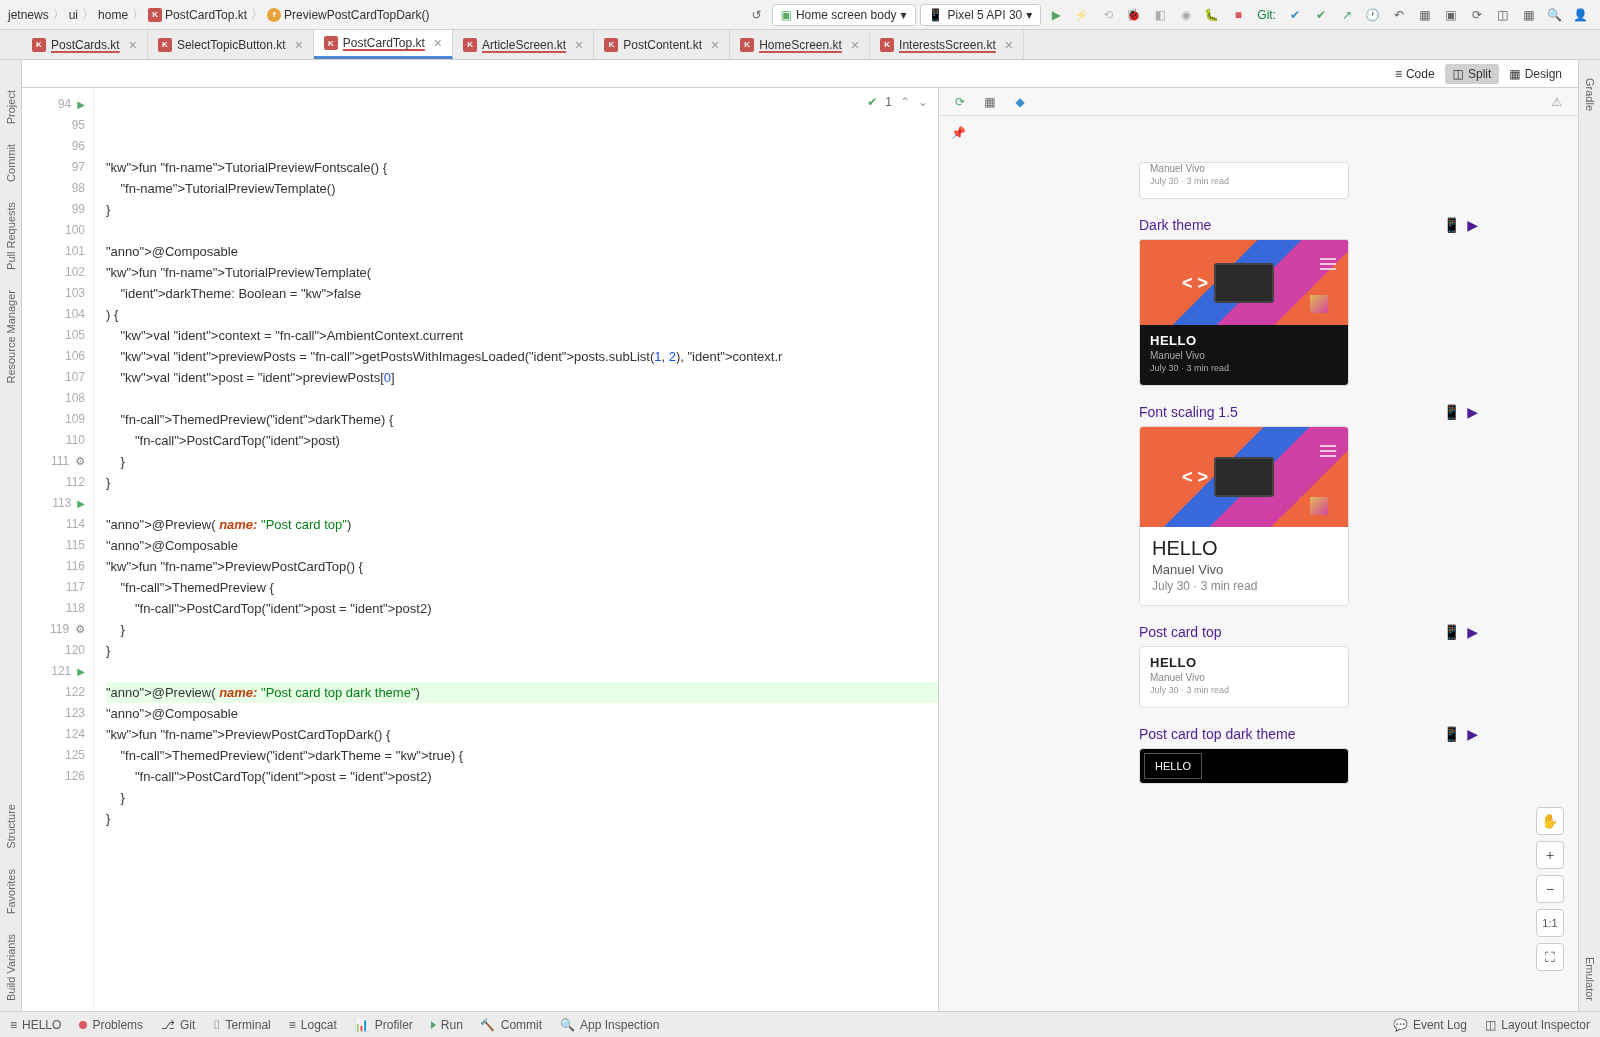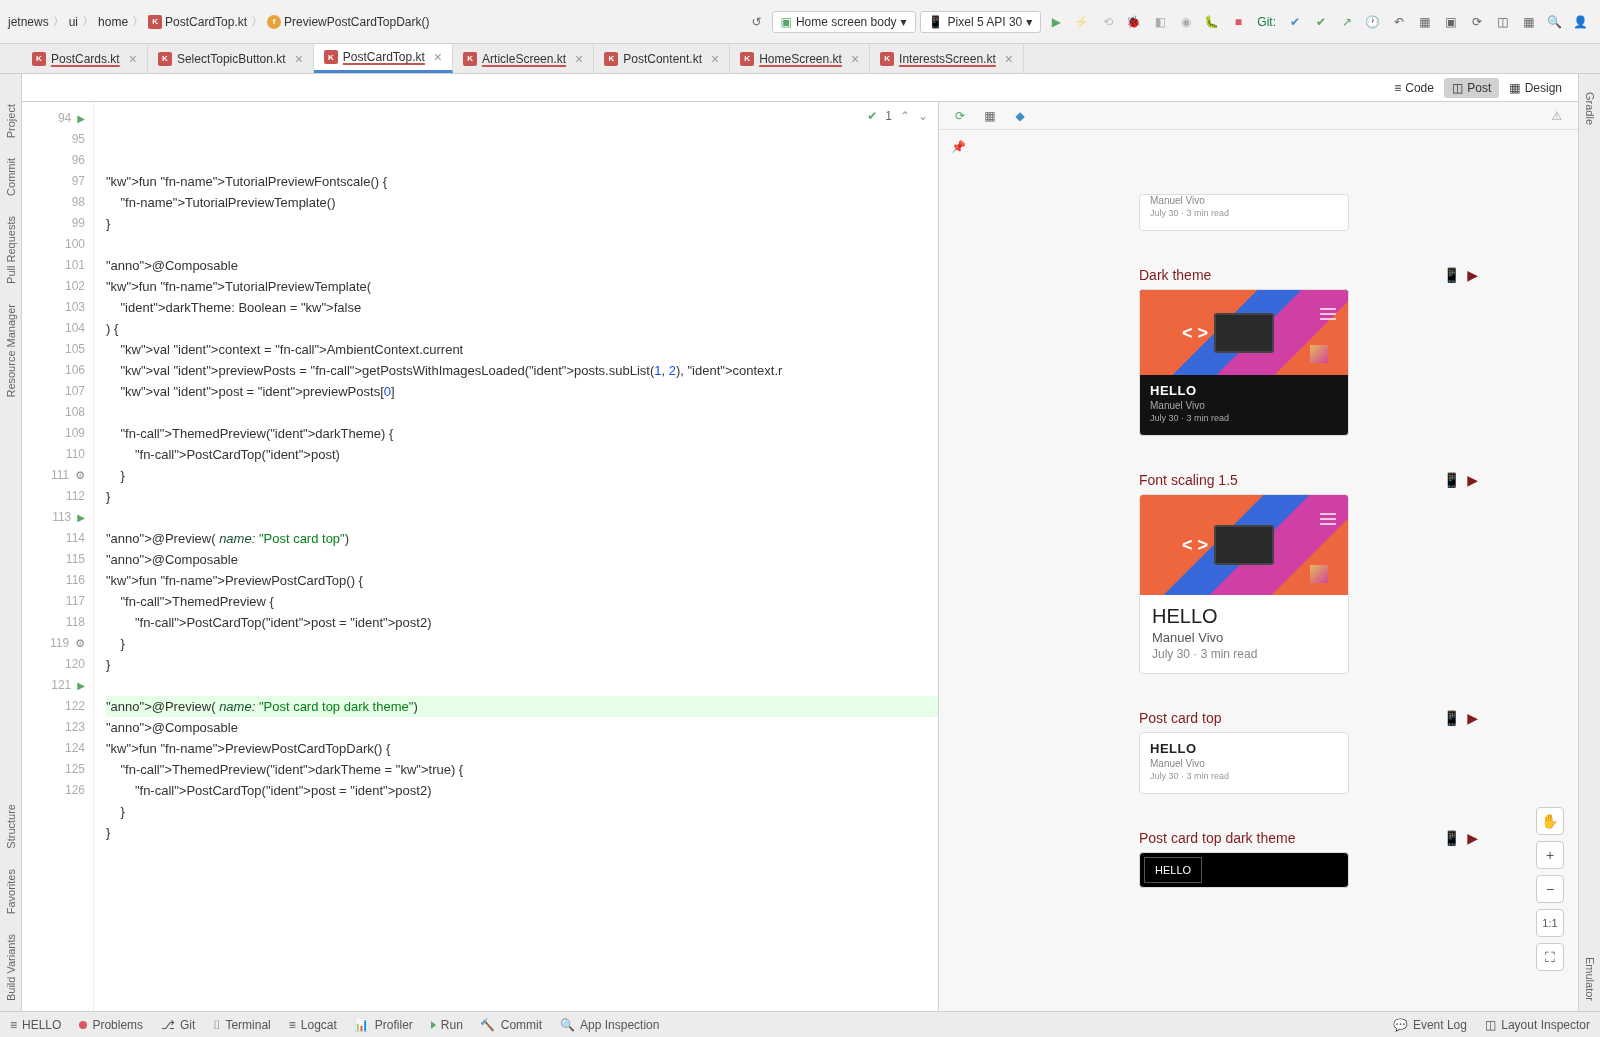--- a/index.html
+++ b/index.html
@@ -1,19 +1,19 @@
 <!DOCTYPE html>
 <html><head>
 <meta charset="utf-8">
 <style>
 * { margin: 0; padding: 0; box-sizing: border-box; font-family: -apple-system, BlinkMacSystemFont, "Segoe UI", sans-serif; }
 body { width: 1600px; height: 1037px; background: #f2f2f2; display: flex; flex-direction: column; font-size: 12px; color: #333; overflow: hidden; }
 
 
-.top-toolbar { height: 44px; background: #f2f2f2; border-bottom: 1px solid #d0d0d0; display: flex; align-items: center; padding: 0 8px; gap: 4px; }
+.top-toolbar { height: 30px; background: #f2f2f2; border-bottom: 1px solid #d0d0d0; display: flex; align-items: center; padding: 0 8px; gap: 4px; }
 .breadcrumb { display: flex; align-items: center; gap: 4px; font-size: 12px; }
 .breadcrumb-item { display: flex; align-items: center; gap: 3px; }
 .breadcrumb-sep { color: #999; }
 .file-icon-k { width: 14px; height: 14px; background: #c75450; border-radius: 2px; display: inline-flex; align-items: center; justify-content: center; color: white; font-size: 8px; font-weight: bold; }
 .file-icon-f { width: 14px; height: 14px; background: #e8a33d; border-radius: 50%; display: inline-flex; align-items: center; justify-content: center; color: white; font-size: 8px; font-weight: bold; }
 .toolbar-spacer { flex: 1; }
 .toolbar-btn { width: 22px; height: 22px; display: flex; align-items: center; justify-content: center; cursor: pointer; color: #666; }
 .dropdown-btn { height: 22px; padding: 0 8px; border: 1px solid #ccc; border-radius: 3px; background: white; display: flex; align-items: center; gap: 4px; cursor: pointer; font-size: 12px; }
 .run-icon { color: #59a869; }
 .debug-icon { color: #499c54; }
@@ -41,31 +41,31 @@
 .view-mode-btn.active { background: #d0d0d0; }
 
 .editor-split { flex: 1; display: flex; overflow: hidden; }
 .code-editor { flex: 1; display: flex; overflow: hidden; position: relative; justify-content: center; }
 .gutter { width: 72px; background: white; padding-top: 6px; font-family: "JetBrains Mono", Menlo, monospace; font-size: 12px; color: #adadad; text-align: right; border-right: 1px solid #eee; }
 .gutter-line { height: 21px; line-height: 21px; display: flex; justify-content: flex-end; align-items: center; padding-right: 8px; gap: 6px; position: relative; }
 .code-content { flex: 1; padding: 6px 0 6px 12px; font-family: "JetBrains Mono", Menlo, monospace; font-size: 13px; line-height: 21px; white-space: pre; position: relative; }
 .code-line { height: 21px; }
 .str { color: #067d17; }
 .num { color: #1750eb; }
-.param { color: #14532d; font-style: italic; }
+.param { color: #c2410c; font-style: italic; font-weight: bold; }
 .highlight-line { background: #e6ffe6; }
 .code-status { position: absolute; top: 4px; right: 10px; display: flex; align-items: center; gap: 8px; font-size: 12px; color: #666; }
 
 
 .preview-pane { width: 640px; border-left: 1px solid #d0d0d0; background: #f7f7f7; display: flex; flex-direction: column; position: relative; }
 .preview-toolbar { height: 28px; display: flex; align-items: center; padding: 0 10px; gap: 8px; border-bottom: 1px solid #e0e0e0; }
 .preview-toolbar .spacer { flex: 1; }
 .preview-scroll { flex: 1; overflow-y: auto; padding: 0 100px 20px 200px; }
-.preview-group { margin-top: 36px; }
-.preview-label { font-size: 14px; color: #7f1d1d; margin-bottom: 6px; display: flex; align-items: flex-end; }
+.preview-group { margin-top: 18px; }
+.preview-label { font-size: 14px; color: #4c1d95; margin-bottom: 6px; display: flex; align-items: flex-end; }
 .preview-label .spacer { flex: 1; }
 .preview-icons { display: flex; gap: 6px; }
 .preview-card { border: 1px solid #ddd; border-radius: 4px; overflow: hidden; width: 210px; }
 .card-dark { background: #121212; color: white; padding-bottom: 10px; }
 .card-light { background: white; color: #222; padding-bottom: 10px; }
 .card-img { height: 85px; background: linear-gradient(135deg, #ed663d 0%, #ed663d 40%, #3868d9 40%, #3868d9 55%, #d03fa3 55%, #d03fa3 75%, #ed663d 75%); position: relative; }
 .card-img-big { height: 100px; }
 .card-laptop { position: absolute; top: 50%; left: 50%; transform: translate(-50%, -50%); width: 60px; height: 40px; background: #2a2a2a; border-radius: 3px; border: 2px solid #444; }
 .card-brackets { position: absolute; left: 42px; top: 50%; transform: translateY(-50%); color: white; font-size: 18px; font-weight: bold; }
 .card-kotlin { position: absolute; right: 20px; bottom: 12px; width: 18px; height: 18px; background: linear-gradient(135deg, #e6b857, #d04798); }
@@ -200,21 +200,21 @@
   </div>
 
   <div class="editor-area">
     <div class="view-mode-bar">
       <div class="view-mode-btn">
           <span>≡</span>
           <span>Code</span>
         </div>
       <div class="view-mode-btn active">
           <span>◫</span>
-          <span>Post</span>
+          <span>Split</span>
         </div>
       <div class="view-mode-btn">
           <span>▦</span>
           <span>Design</span>
         </div>
     </div>
 
     <div class="editor-split">
 
       <div class="code-editor">

